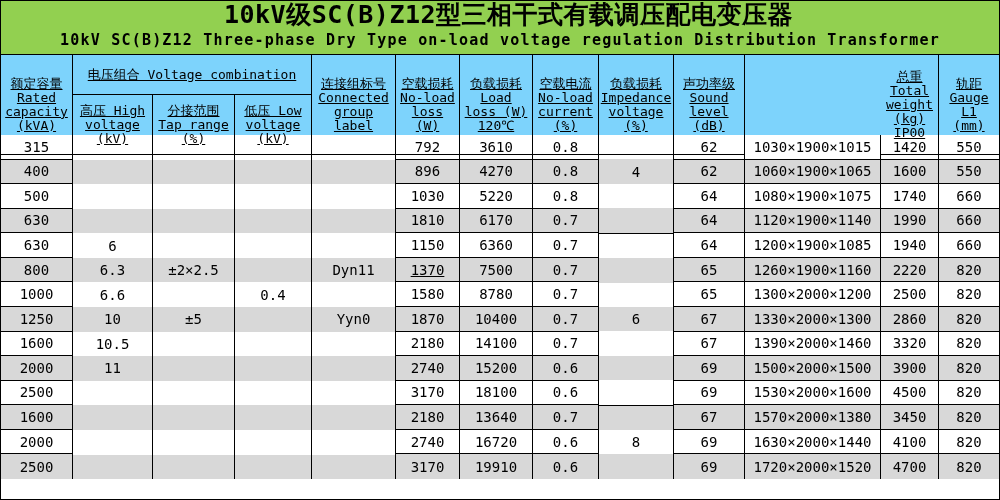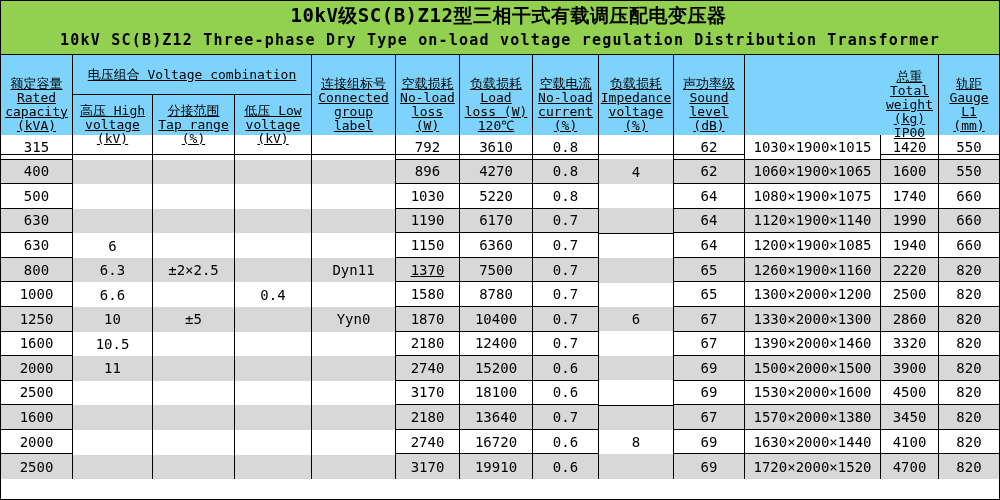--- a/index.html
+++ b/index.html
@@ -10,21 +10,21 @@
     font-family:"DejaVu Sans Mono","Liberation Mono",monospace;
     color:#000;
     background:#fff;
     overflow:hidden;
   }
   .title {
     height:54px; background:#92d050; border-bottom:1px solid #000;
     display:flex; flex-direction:column; justify-content:center; align-items:center;
     font-weight:bold;
   }
-  .title-zh { font-size:19px; line-height:26px; letter-spacing:0.5px; white-space:nowrap;margin-left:17px; }
+  .title-zh { font-size:25px; line-height:26px; letter-spacing:0.5px; white-space:nowrap;margin-left:17px; }
   .title-en { font-size:15px; line-height:25px; letter-spacing:1.2px; white-space:nowrap; }
   .hdr {
     display:grid;
     grid-template-columns:72px 80px 82px 77px 84px 64px 73px 66px 75px 71px 136px 58px 60px;
     grid-template-rows:40px 60px;
     background:#7dd3fc;
     height:80px;
     text-decoration:underline;
   }
   .hc {
@@ -126,40 +126,40 @@
       <div class="cell stripe" style="grid-area: 8 / 1;">1250</div>
       <div class="cell" style="grid-area: 9 / 1;">1600</div>
       <div class="cell stripe" style="grid-area: 10 / 1;">2000</div>
       <div class="cell" style="grid-area: 11 / 1;">2500</div>
       <div class="cell stripe" style="grid-area: 12 / 1;">1600</div>
       <div class="cell" style="grid-area: 13 / 1;">2000</div>
       <div class="cell stripe noB" style="grid-area: 14 / 1;">2500</div>
       <div class="cell" style="grid-area: 1 / 6;">792</div>
       <div class="cell stripe" style="grid-area: 2 / 6;">896</div>
       <div class="cell" style="grid-area: 3 / 6;">1030</div>
-      <div class="cell stripe" style="grid-area: 4 / 6;">1190</div>
+      <div class="cell stripe" style="grid-area: 4 / 6;">1810</div>
       <div class="cell" style="grid-area: 5 / 6;">1150</div>
       <div class="cell stripe" style="grid-area: 6 / 6; text-decoration: underline;">1370</div>
       <div class="cell" style="grid-area: 7 / 6;">1580</div>
       <div class="cell stripe" style="grid-area: 8 / 6;">1870</div>
       <div class="cell" style="grid-area: 9 / 6;">2180</div>
       <div class="cell stripe" style="grid-area: 10 / 6;">2740</div>
       <div class="cell" style="grid-area: 11 / 6;">3170</div>
       <div class="cell stripe" style="grid-area: 12 / 6;">2180</div>
       <div class="cell" style="grid-area: 13 / 6;">2740</div>
       <div class="cell stripe noB" style="grid-area: 14 / 6;">3170</div>
       <div class="cell" style="grid-area: 1 / 7;">3610</div>
       <div class="cell stripe" style="grid-area: 2 / 7;">4270</div>
       <div class="cell" style="grid-area: 3 / 7;">5220</div>
       <div class="cell stripe" style="grid-area: 4 / 7;">6170</div>
       <div class="cell" style="grid-area: 5 / 7;">6360</div>
       <div class="cell stripe" style="grid-area: 6 / 7;">7500</div>
       <div class="cell" style="grid-area: 7 / 7;">8780</div>
       <div class="cell stripe" style="grid-area: 8 / 7;">10400</div>
-      <div class="cell" style="grid-area: 9 / 7;">12400</div>
+      <div class="cell" style="grid-area: 9 / 7;">14100</div>
       <div class="cell stripe" style="grid-area: 10 / 7;">15200</div>
       <div class="cell" style="grid-area: 11 / 7;">18100</div>
       <div class="cell stripe" style="grid-area: 12 / 7;">13640</div>
       <div class="cell" style="grid-area: 13 / 7;">16720</div>
       <div class="cell stripe noB" style="grid-area: 14 / 7;">19910</div>
       <div class="cell" style="grid-area: 1 / 8;">0.8</div>
       <div class="cell stripe" style="grid-area: 2 / 8;">0.8</div>
       <div class="cell" style="grid-area: 3 / 8;">0.8</div>
       <div class="cell stripe" style="grid-area: 4 / 8;">0.7</div>
       <div class="cell" style="grid-area: 5 / 8;">0.7</div>

